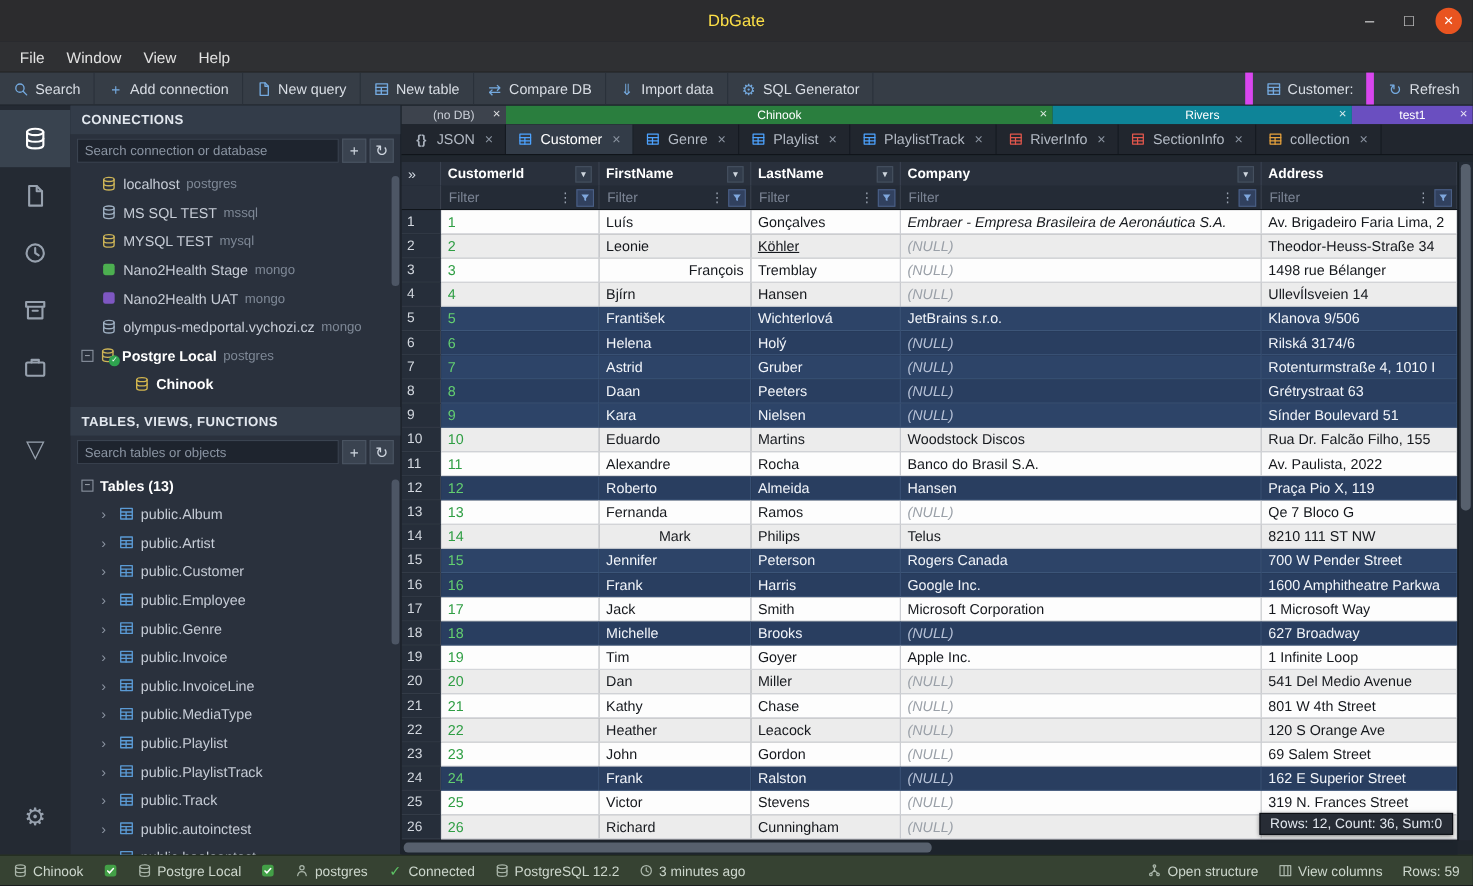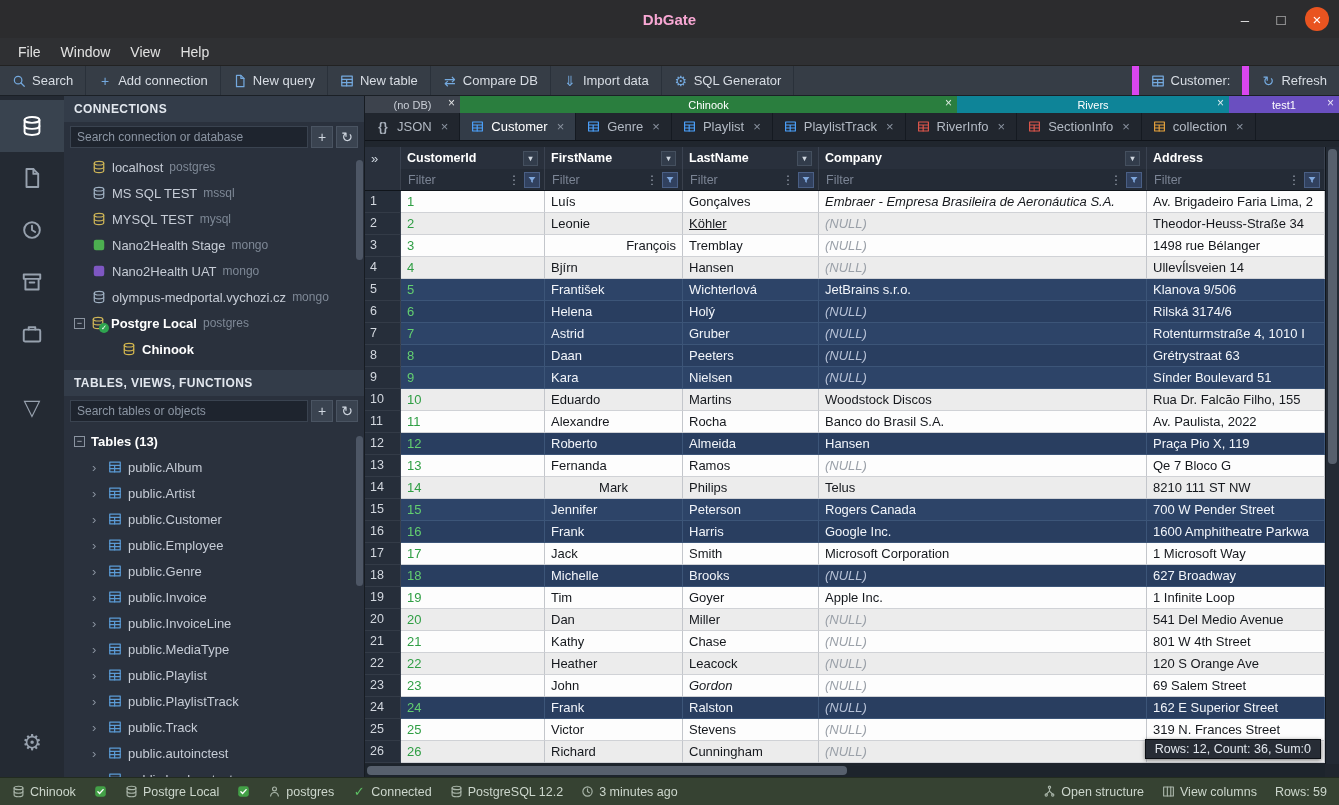--- a/index.html
+++ b/index.html
@@ -2,21 +2,21 @@
 <html><head>
 <meta charset="utf-8">
 <style>
   *{margin:0;padding:0;box-sizing:border-box;}
   html,body{width:100%;height:100%;background:#111;}
   #app{width:1339px;height:805px;display:flex;flex-direction:column;overflow:hidden;
        font-family:"Liberation Sans",sans-serif;background:#20262e;color:#ddd;position:relative;}
 
   
   .titlebar{height:38px;background:#2c2c2e;display:flex;align-items:center;position:relative;flex:none;}
-  .titlebar .title{position:absolute;left:0;right:0;text-align:center;color:#f9a8d4;font-weight:bold;font-size:15px;}
+  .titlebar .title{position:absolute;left:0;right:0;text-align:center;color:#fde047;font-weight:normal;font-size:15px;}
   .win-controls{margin-left:auto;display:flex;gap:12px;align-items:center;padding-right:10px;z-index:2;}
   .win-btn{width:24px;height:24px;display:flex;align-items:center;justify-content:center;color:#d8d8d8;font-size:15px;border-radius:50%;cursor:default;}
   .win-btn.close{background:#e95420;color:#fff;}
 
   
   .menubar{height:28px;background:#2f3033;display:flex;align-items:center;padding-left:8px;flex:none;border-bottom:1px solid #222;}
   .menu-item{padding:0 10px;font-size:14px;color:#e2e2e2;height:100%;display:flex;align-items:center;}
 
   
   .toolbar{height:30px;background:#363d46;display:flex;align-items:stretch;flex:none;border-bottom:1px solid #1b2026;}
@@ -878,21 +878,21 @@
               <div class="cell id-col" style="width: 144px;">22</div>
               <div class="cell" style="width: 138px;">Heather</div>
               <div class="cell" style="width: 136px;">Leacock</div>
               <div class="cell null" style="width: 328px;">(NULL)</div>
               <div class="cell" style="flex: 1 1 0%;">120 S Orange Ave</div>
             </div>
             <div class="grid-row odd">
               <div class="cell rownum">23</div>
               <div class="cell id-col" style="width: 144px;">23</div>
               <div class="cell" style="width: 138px;">John</div>
-              <div class="cell" style="width: 136px; font-style: italic;">Gordon</div>
+              <div class="cell" style="width: 136px;">Gordon</div>
               <div class="cell null" style="width: 328px;">(NULL)</div>
               <div class="cell" style="flex: 1 1 0%;">69 Salem Street</div>
             </div>
             <div class="grid-row selected even">
               <div class="cell rownum">24</div>
               <div class="cell id-col" style="width: 144px;">24</div>
               <div class="cell" style="width: 138px;">Frank</div>
               <div class="cell" style="width: 136px;">Ralston</div>
               <div class="cell null" style="width: 328px;">(NULL)</div>
               <div class="cell" style="flex: 1 1 0%;">162 E Superior Street</div>

